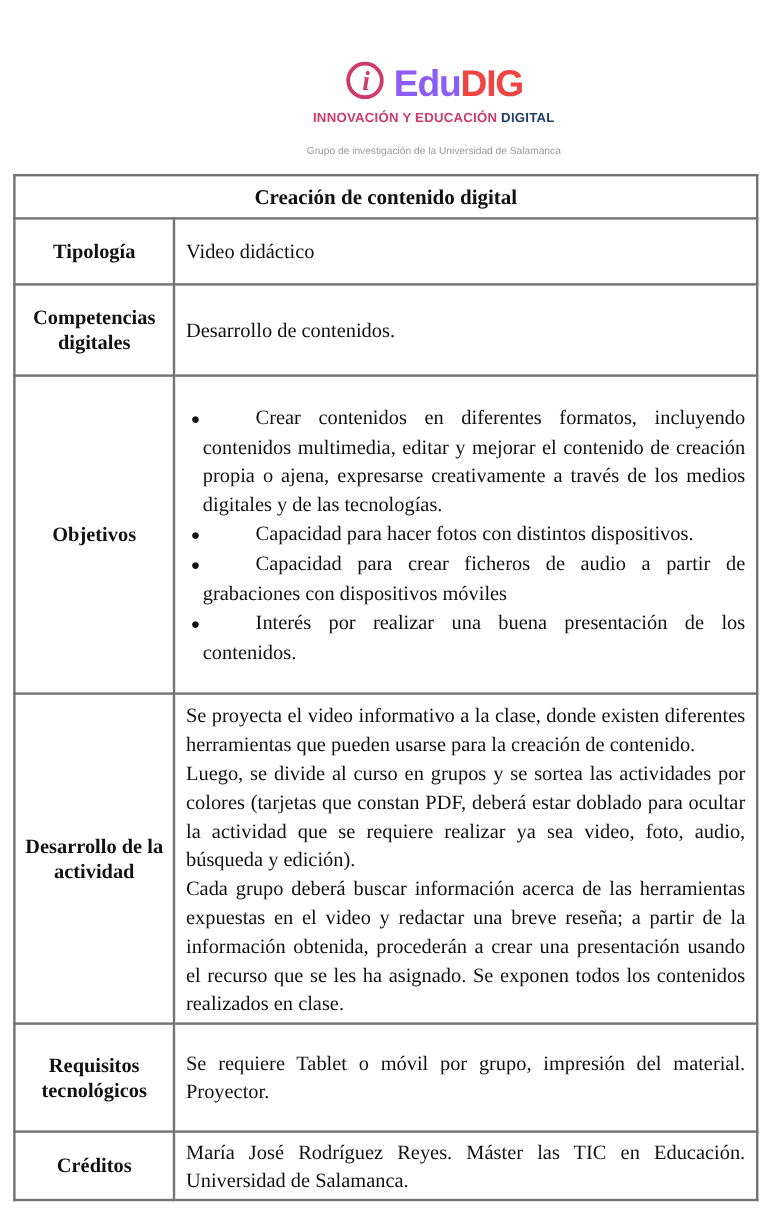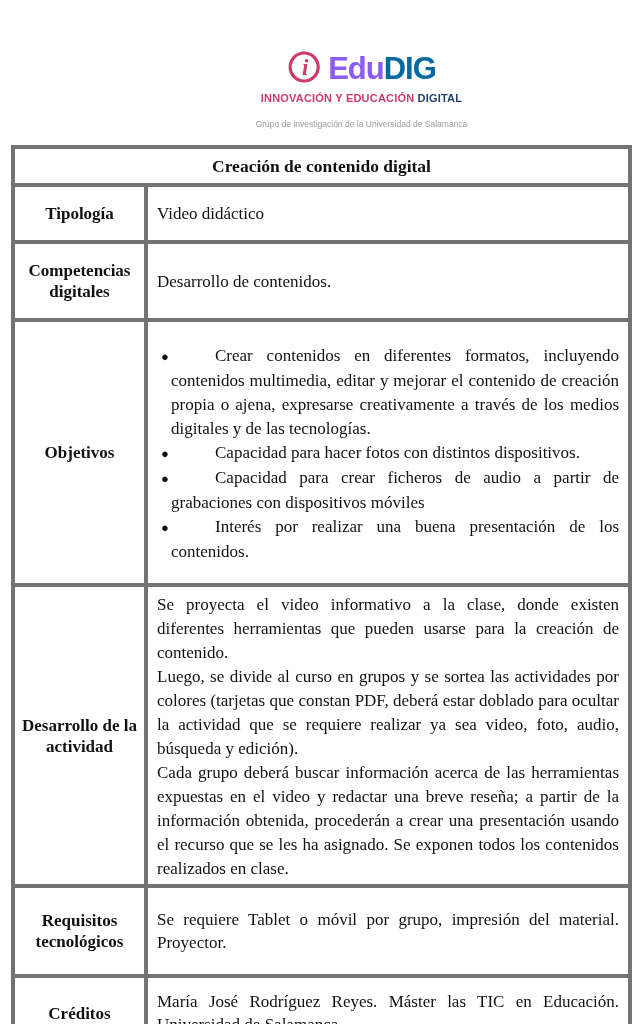--- a/index.html
+++ b/index.html
@@ -29,21 +29,21 @@
     align-items: center;
     gap: 7px;
   }
   .logo-wordmark {
     font-size: 31px;
     font-weight: bold;
     letter-spacing: -1px;
     line-height: 34px;
   }
   .brand-edu { color: #8b5cf6; }
-  .brand-dig { color: #0369a1; }
+  .brand-dig { color: #ef4444; }
   .logo-tagline {
     margin-top: 4px;
     font-size: 11px;
     font-weight: bold;
     letter-spacing: 0.2px;
     white-space: nowrap;
   }
   .tagline-pink { color: #ce3a6e; }
   .tagline-blue { color: #223f66; }
   .logo-subtitle {
@@ -56,21 +56,21 @@
   
   .doc-table {
     position: absolute;
     left: 11px;
     top: 145px;
     width: 621px;
     border-collapse: collapse;
     table-layout: fixed;
   }
   .doc-table td {
-    border: 4px solid #737373;
+    border: 2px solid #737373;
     font-size: 17px;
     vertical-align: middle;
     overflow: hidden;
   }
   .col-label { width: 133px; }
 
   td.title-cell {
     height: 32px;
     text-align: center;
     font-weight: bold;
@@ -116,21 +116,21 @@
     text-align: justify;
     line-height: 24px;
   }
 
   .row-tipologia     { height: 41px; }
   .row-area          { height: 59px; }
   .row-competencias  { height: 71px; }
   .row-objetivos     { height: 265px; }
   .row-desarrollo    { height: 254px; }
   .row-requisitos    { height: 90px; }
-  .row-creditos      { height: 74px; }
+  .row-creditos      { height: 57px; }
   .row-title         { height: 36px; }
 </style>
 </head>
 <body>
 
 <div class="logo-block">
   <div class="logo-row">
     <span>
       <svg width="34" height="34" viewBox="0 0 34 34">
         <circle cx="17" cy="17" r="14" fill="none" stroke="#ce3a6e" stroke-width="3.2"></circle>

